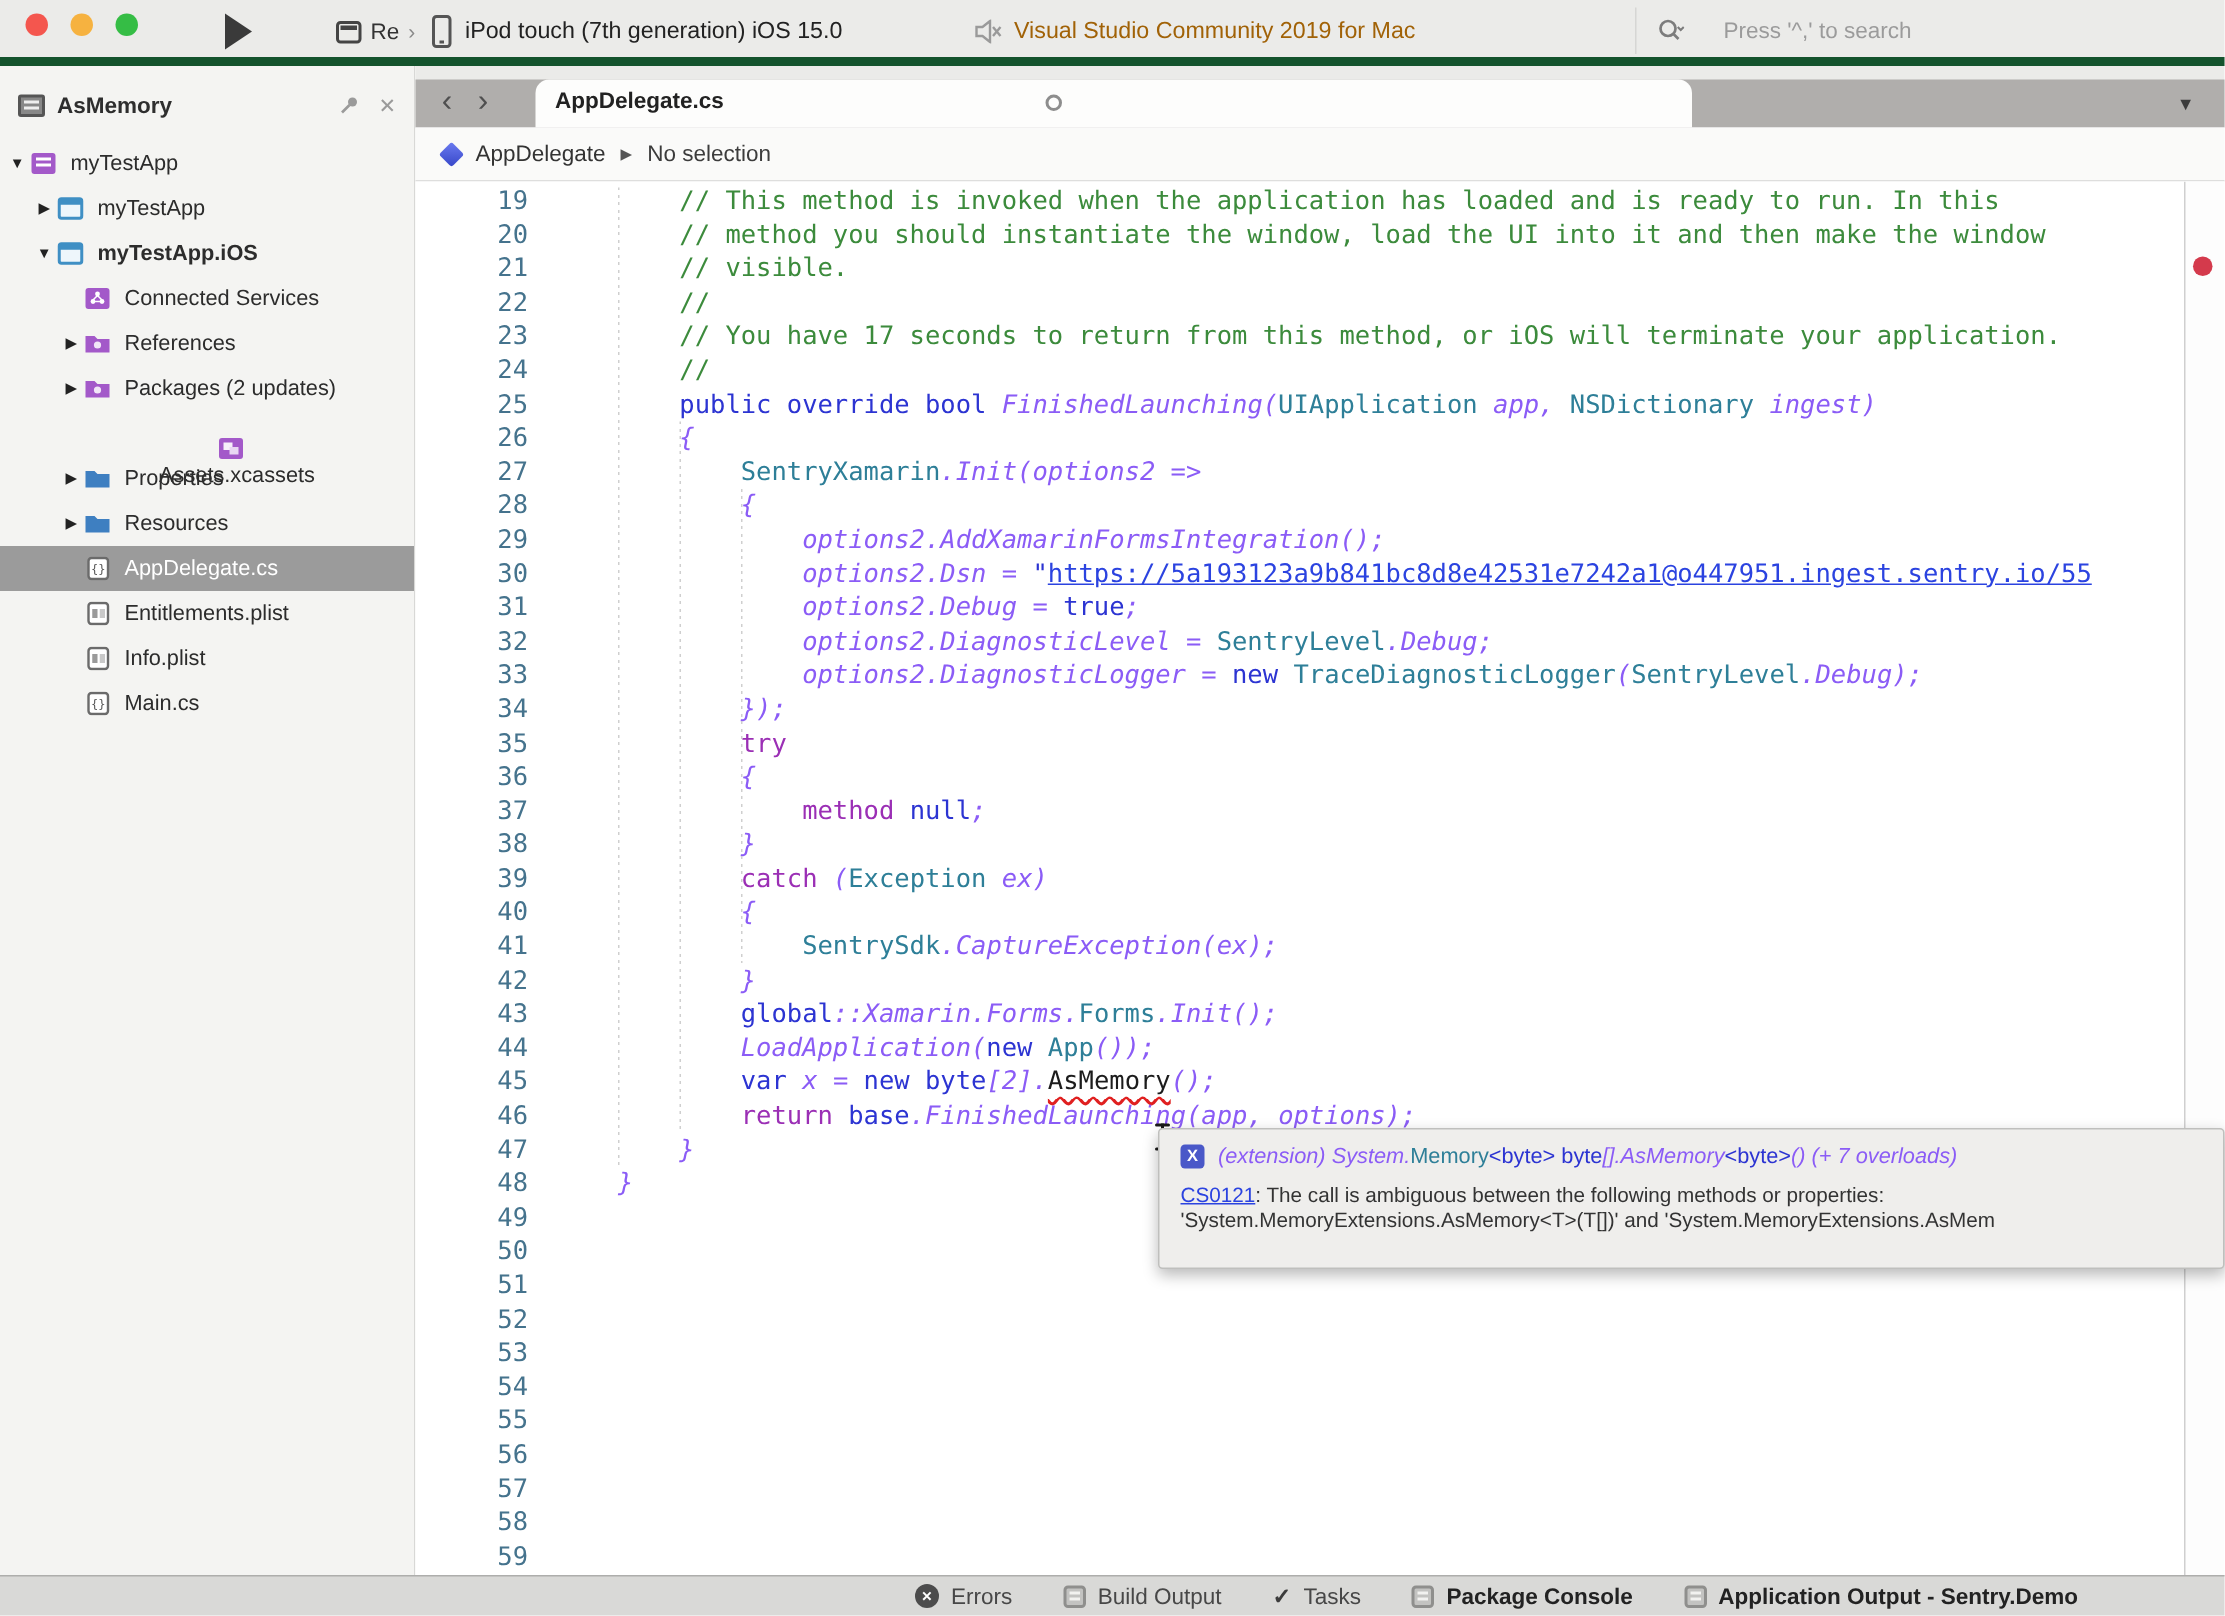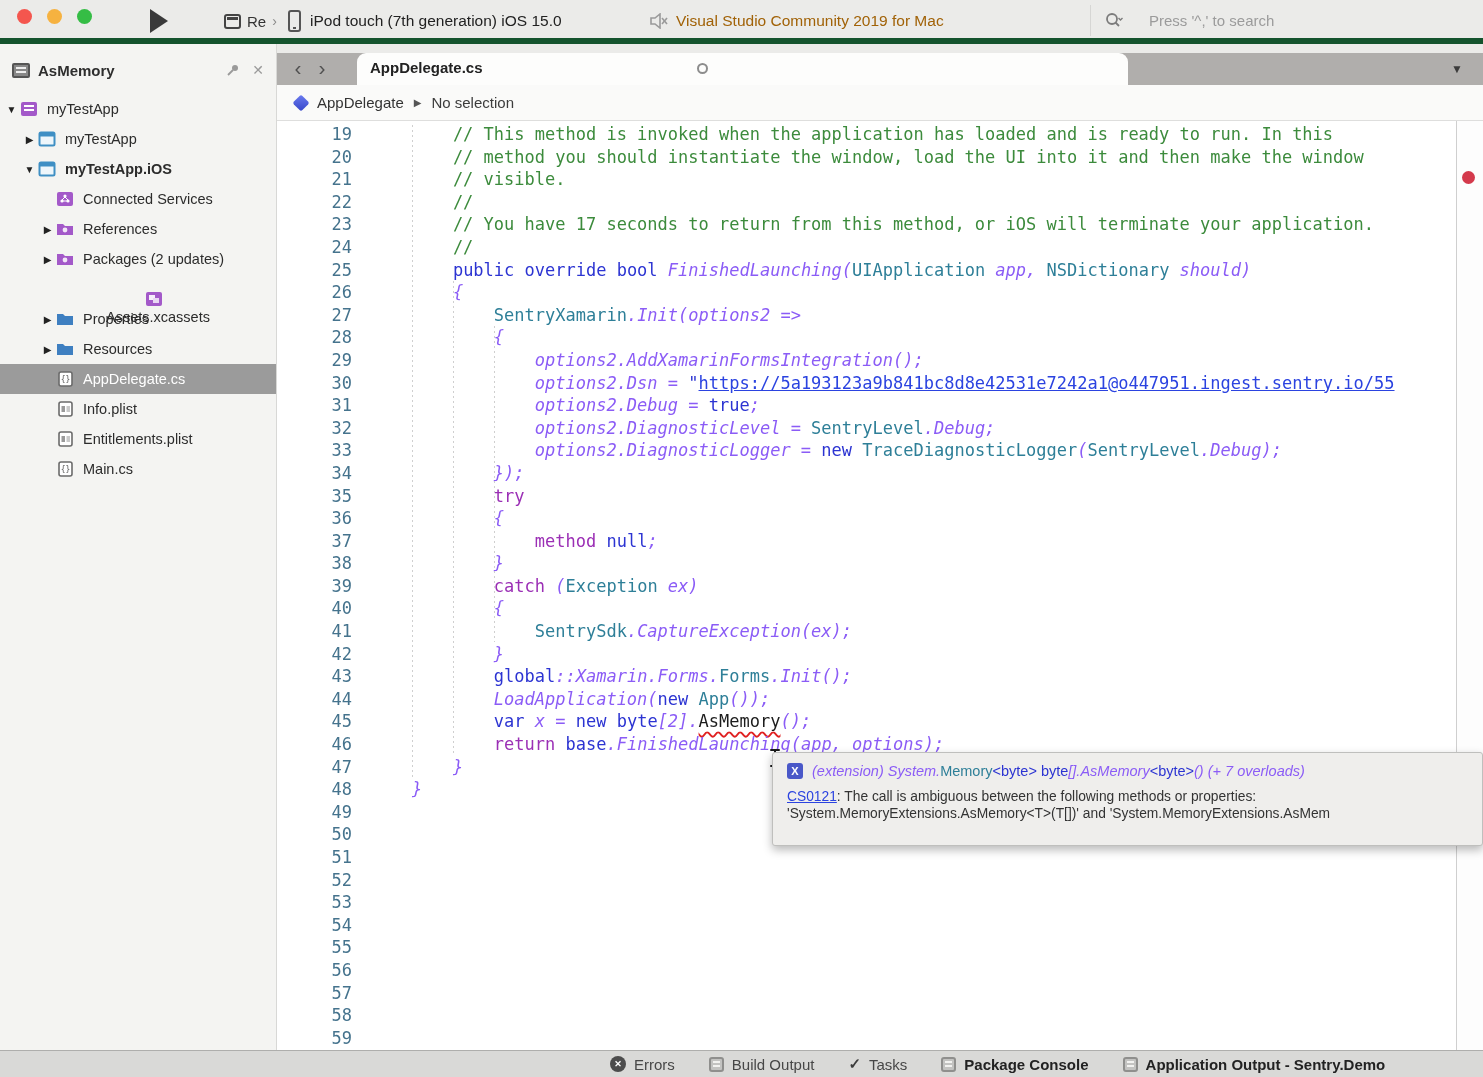--- a/index.html
+++ b/index.html
@@ -253,32 +253,32 @@
         </div>
         <div class="trow" style="padding-left: 40px;">
           <span class="arrow"></span>
           <span class="ticon">
             <svg width="17" height="16" viewBox="0 0 17 16">
               <rect x="2" y="1" width="13" height="14" rx="2" fill="#fff" stroke="#6b6b6b" stroke-width="1.6"></rect>
               <rect x="4.5" y="5" width="3.5" height="6" fill="#9a9a9a"></rect>
               <rect x="9.5" y="5" width="3.5" height="6" fill="#c9c9c9"></rect>
             </svg>
           </span>
-          <span class="tlabel">Info.plist</span>
+          <span class="tlabel">Entitlements.plist</span>
         </div>
         <div class="trow" style="padding-left: 40px;">
           <span class="arrow"></span>
           <span class="ticon">
             <svg width="17" height="16" viewBox="0 0 17 16">
               <rect x="2" y="1" width="13" height="14" rx="2" fill="#fff" stroke="#6b6b6b" stroke-width="1.6"></rect>
               <rect x="4.5" y="5" width="3.5" height="6" fill="#9a9a9a"></rect>
               <rect x="9.5" y="5" width="3.5" height="6" fill="#c9c9c9"></rect>
             </svg>
           </span>
-          <span class="tlabel">Entitlements.plist</span>
+          <span class="tlabel">Info.plist</span>
         </div>
         <div class="trow" style="padding-left: 40px;">
           <span class="arrow"></span>
           <span class="ticon">
             <svg width="17" height="16" viewBox="0 0 17 16">
               <rect x="2" y="1" width="13" height="14" rx="2" fill="#fff" stroke="#6b6b6b" stroke-width="1.6"></rect>
               <text x="8.5" y="11" font-size="8" text-anchor="middle" fill="#555" font-family="monospace">{}</text>
             </svg>
           </span>
           <span class="tlabel">Main.cs</span>
@@ -328,21 +328,21 @@
           <div class="code-row">
             <span class="ln">23</span>
             <span class="ct"><span class="sc">        // You have 17 seconds to return from this method, or iOS will terminate your application.</span></span>
           </div>
           <div class="code-row">
             <span class="ln">24</span>
             <span class="ct"><span class="sc">        //</span></span>
           </div>
           <div class="code-row">
             <span class="ln">25</span>
-            <span class="ct"><span class="sp">        </span><span class="sk">public override bool</span><span class="sp"> FinishedLaunching(</span><span class="st">UIApplication</span><span class="sp"> app, </span><span class="st">NSDictionary</span><span class="sp"> should)</span></span>
+            <span class="ct"><span class="sp">        </span><span class="sk">public override bool</span><span class="sp"> FinishedLaunching(</span><span class="st">UIApplication</span><span class="sp"> app, </span><span class="st">NSDictionary</span><span class="sp"> ingest)</span></span>
           </div>
           <div class="code-row">
             <span class="ln">26</span>
             <span class="ct"><span class="sp">        {</span></span>
           </div>
           <div class="code-row">
             <span class="ln">27</span>
             <span class="ct"><span class="sp">            </span><span class="st">SentryXamarin</span><span class="sp">.Init(options2 =&gt;</span></span>
           </div>
           <div class="code-row">

